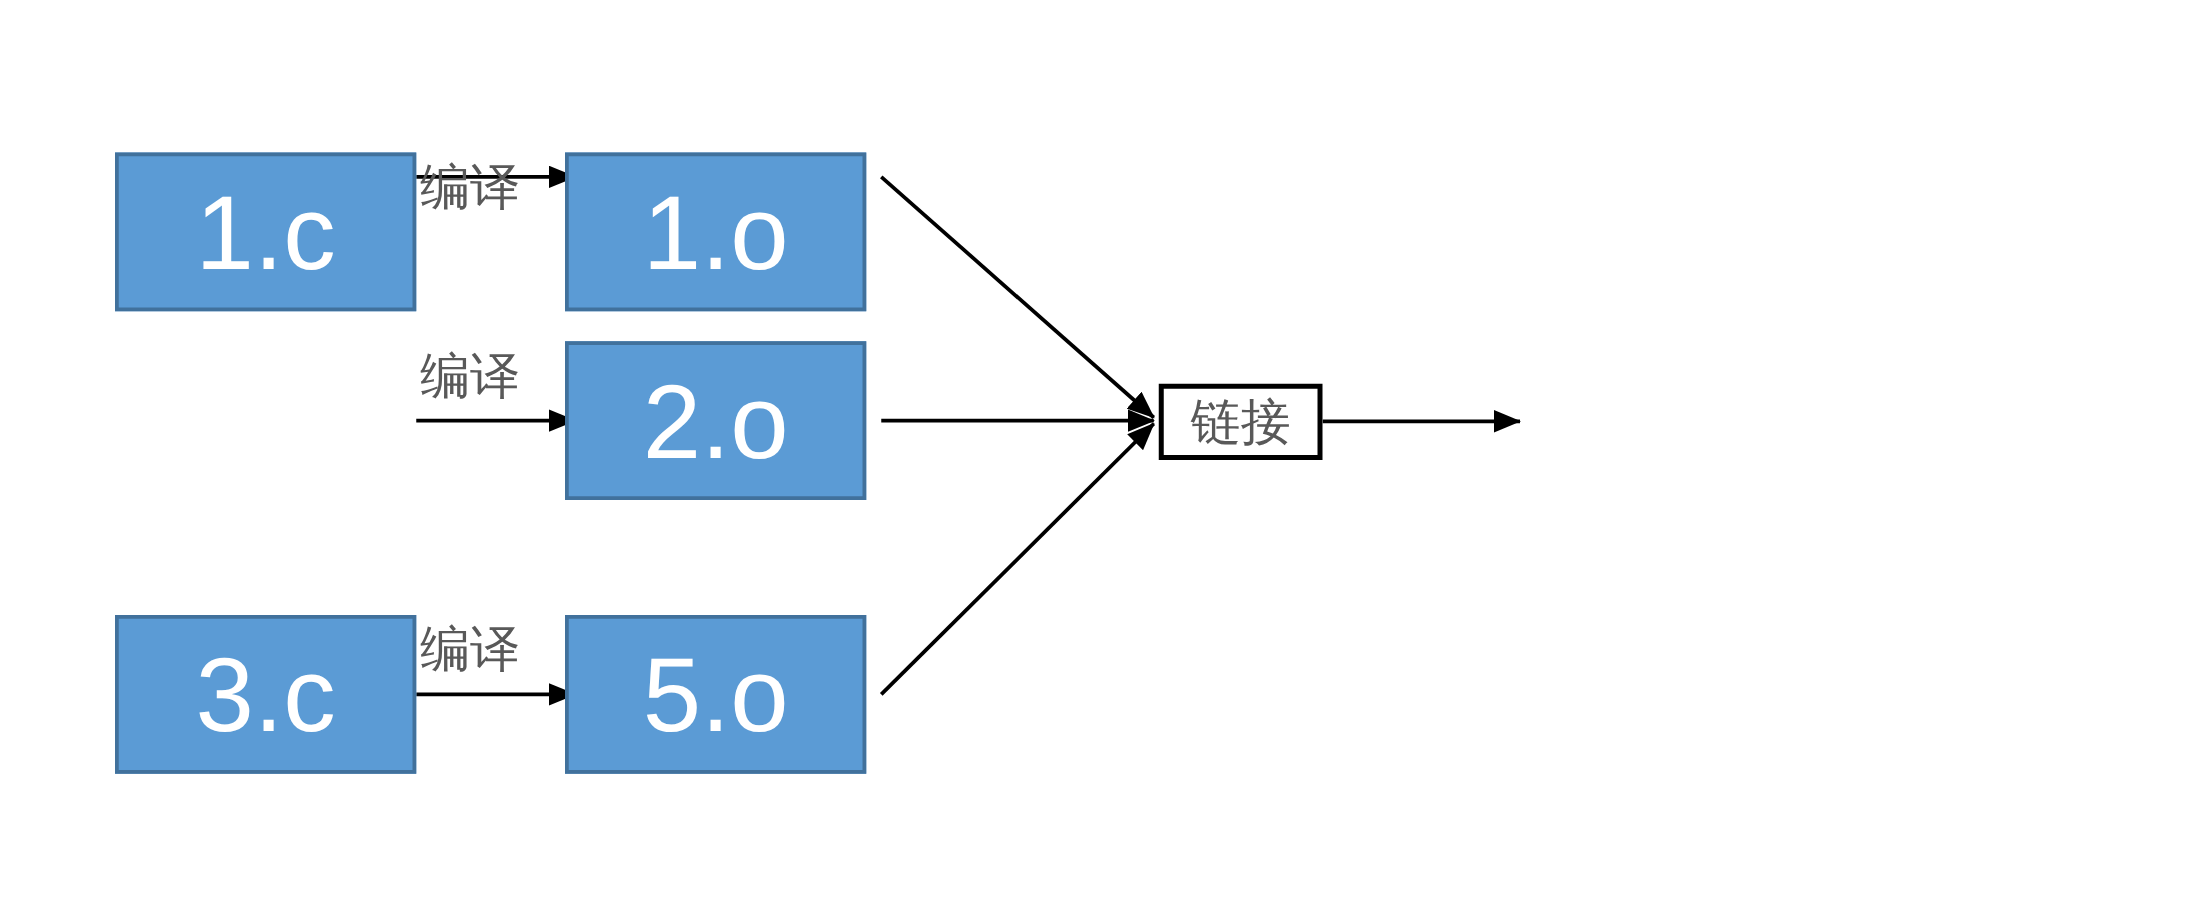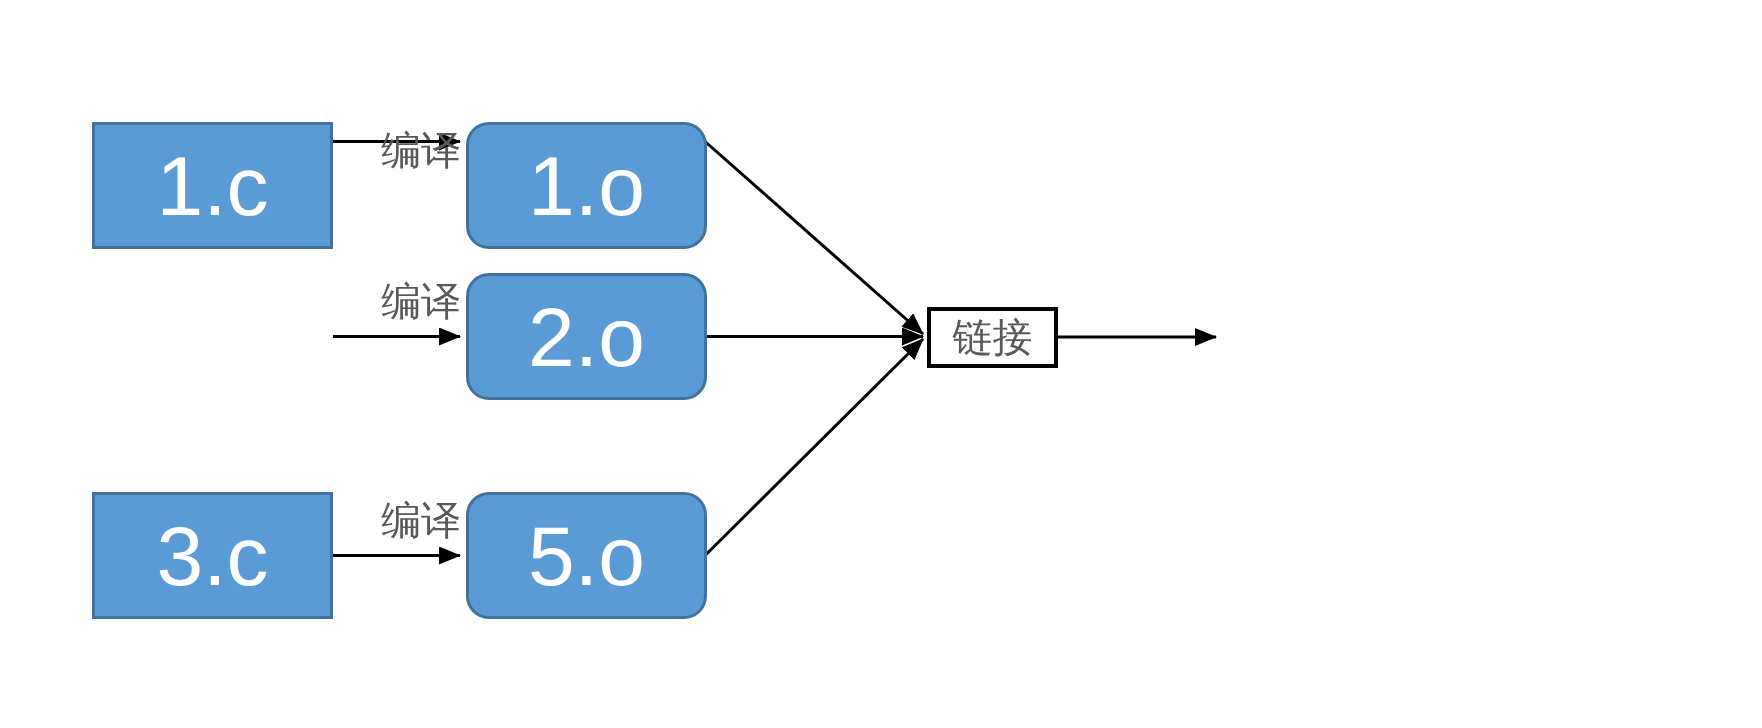--- a/index.html
+++ b/index.html
@@ -43,21 +43,21 @@
   .file-box{
     width:241px;
     height:127px;
     background:var(--box-fill);
     border:3px solid var(--box-border);
     color:var(--node-text);
     font-size:84px;
     line-height:1;
   }
   .col-src{left:92px;}
-  .col-obj{left:466px;border-radius:23px;}
+  .col-obj{left:452px;}
   .row-1{top:78px;margin-top:44px;}
   .row-2{top:273px;}
   .row-3{top:492px;}
   .linker-box{
     left:927px;top:307px;
     width:131px;height:61px;
     background:var(--linker-fill);
     border:4px solid var(--linker-border);
     color:var(--label-text);
     font-size:40px;
@@ -71,21 +71,21 @@
     color:var(--node-text);
     font-family:"DejaVu Serif","Liberation Serif",serif;
     font-size:92px;
     letter-spacing:6px;
     white-space:nowrap;
   }
   .edge-label{
     position:absolute;
     left:336px;
     width:125px;
-    text-align:right;
+    text-align:left;
     color:var(--label-text);
     font-size:40px;
     line-height:1.1;
   }
   .edge-label.row-1{top:84px;}
   .edge-label.row-2{top:279px;}
   .edge-label.row-3{top:498px;}
 </style>
 </head>
 <body>

